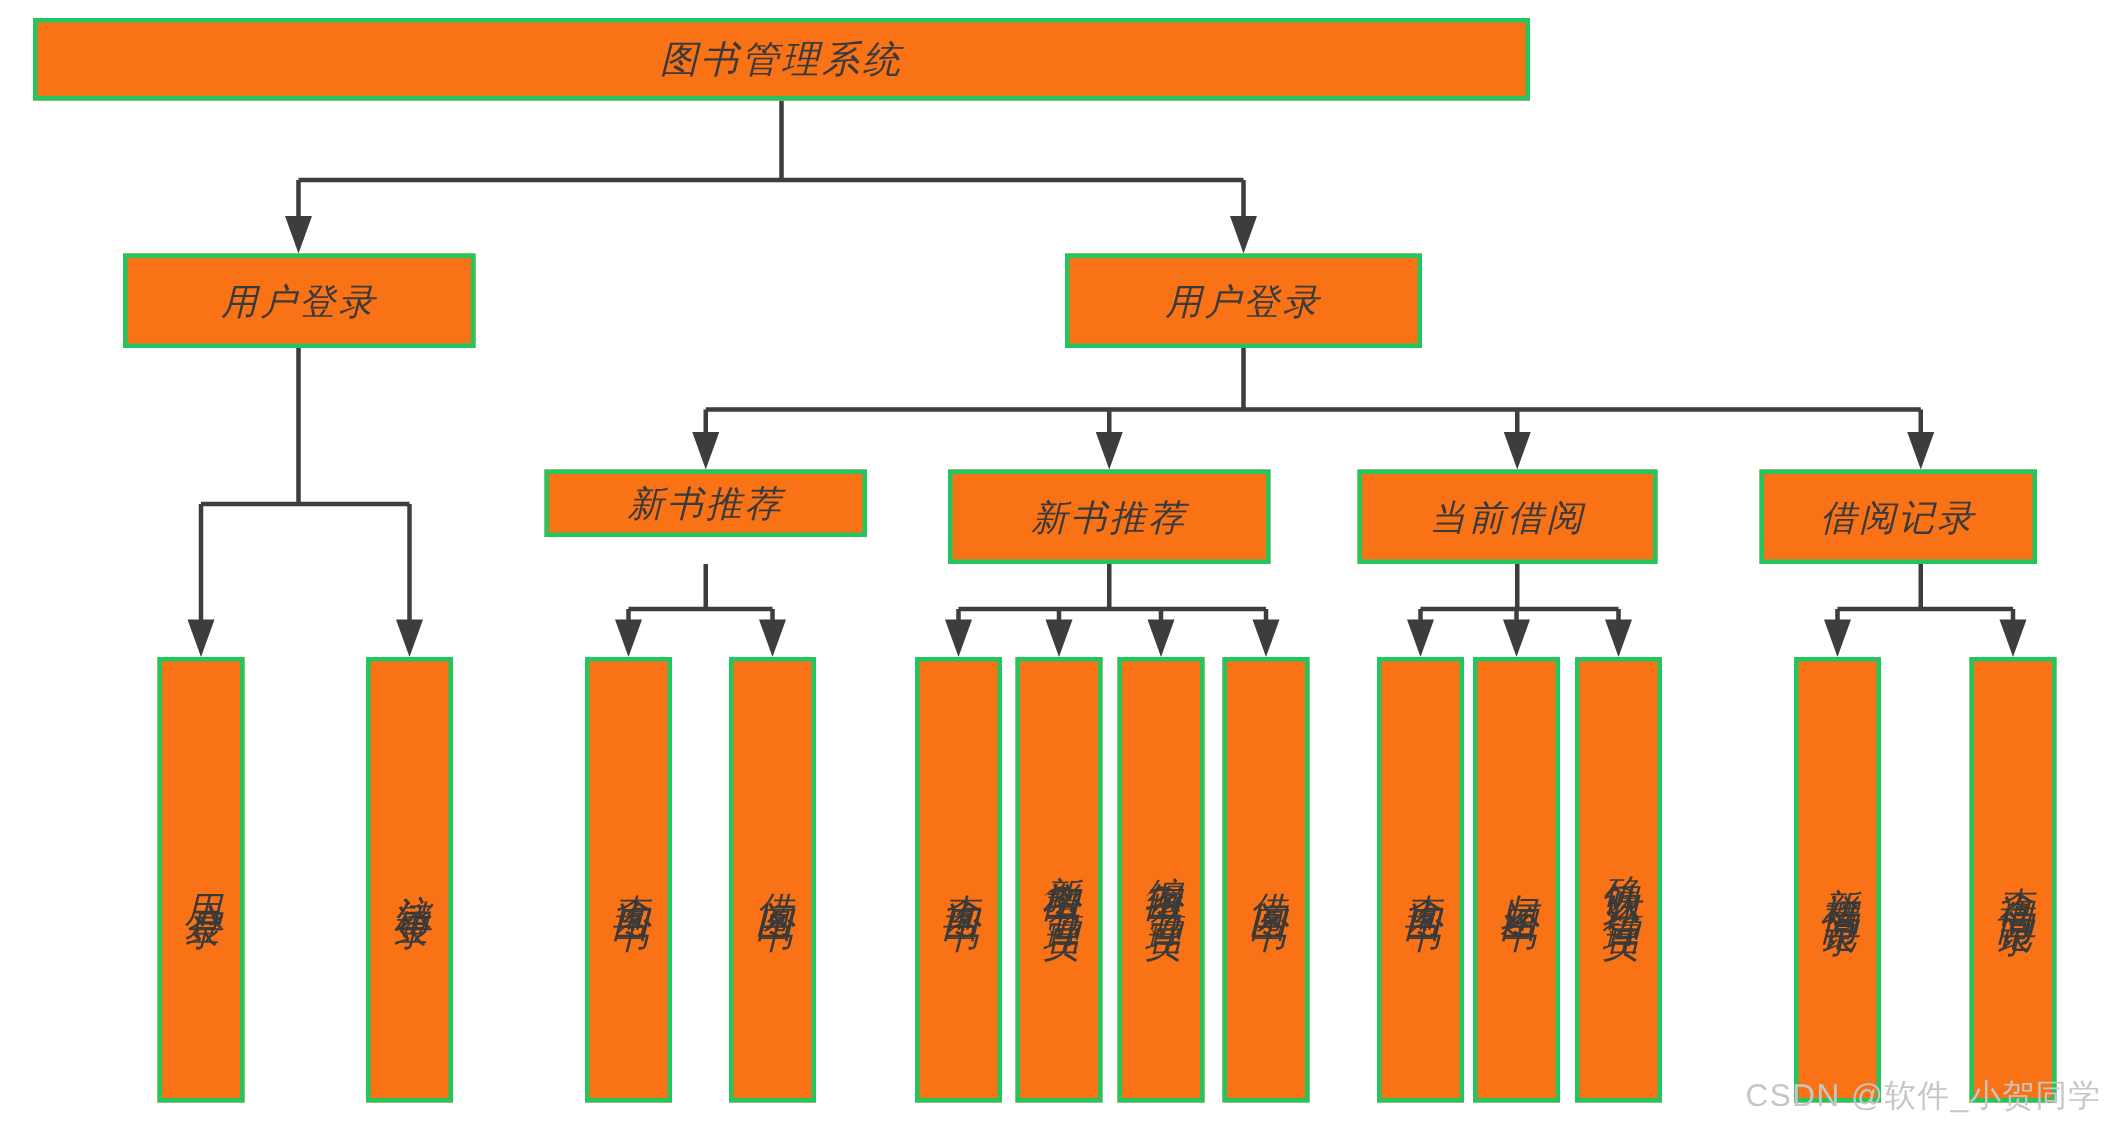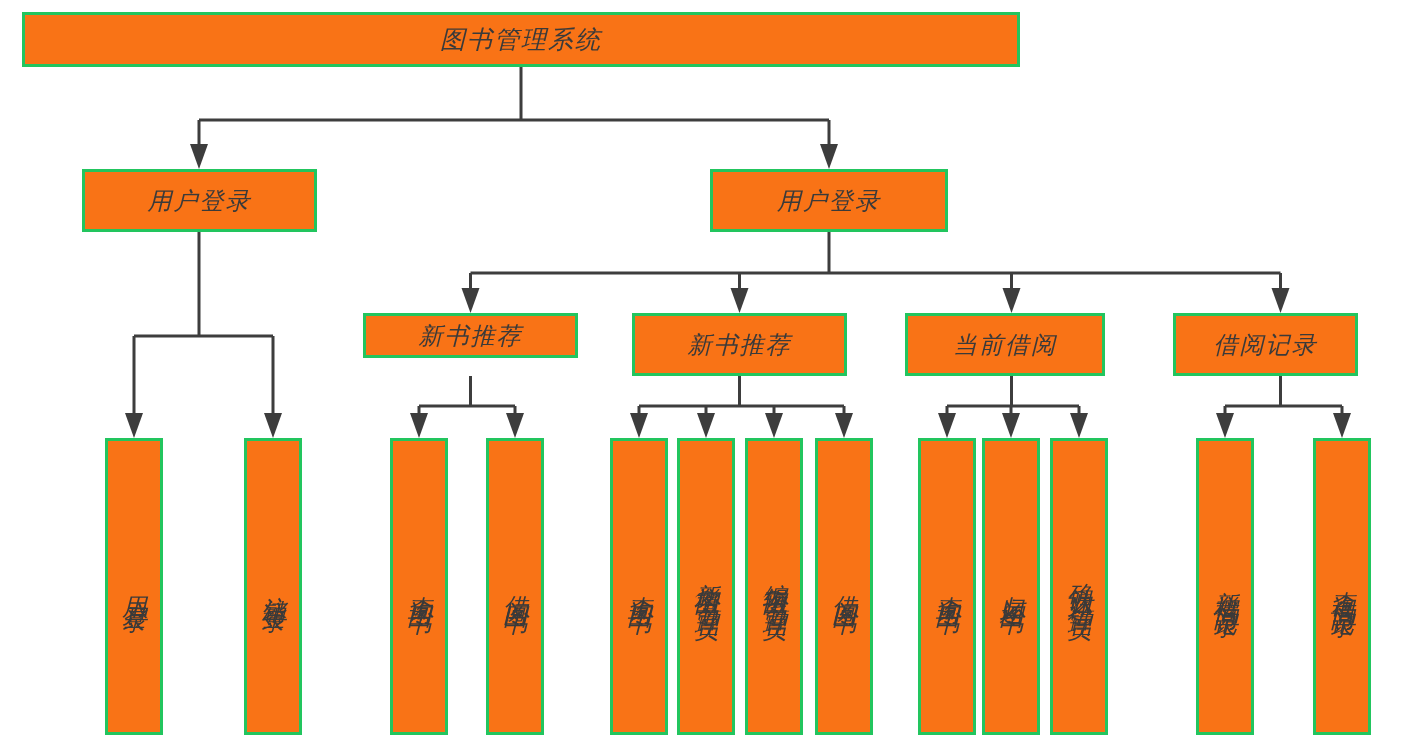--- a/index.html
+++ b/index.html
@@ -160,14 +160,15 @@
     <span class="v-label">确认归还（管理员）</span>
   </div>
 
   <div class="node leaf l-e1">
     <span class="v-label">新增借阅记录</span>
   </div>
   <div class="node leaf l-e2">
     <span class="v-label">查询借阅记录</span>
   </div>
 
+  <div class="watermark">CSDN @软件_小贺同学</div>
 
 </div>
 
 </body></html>

